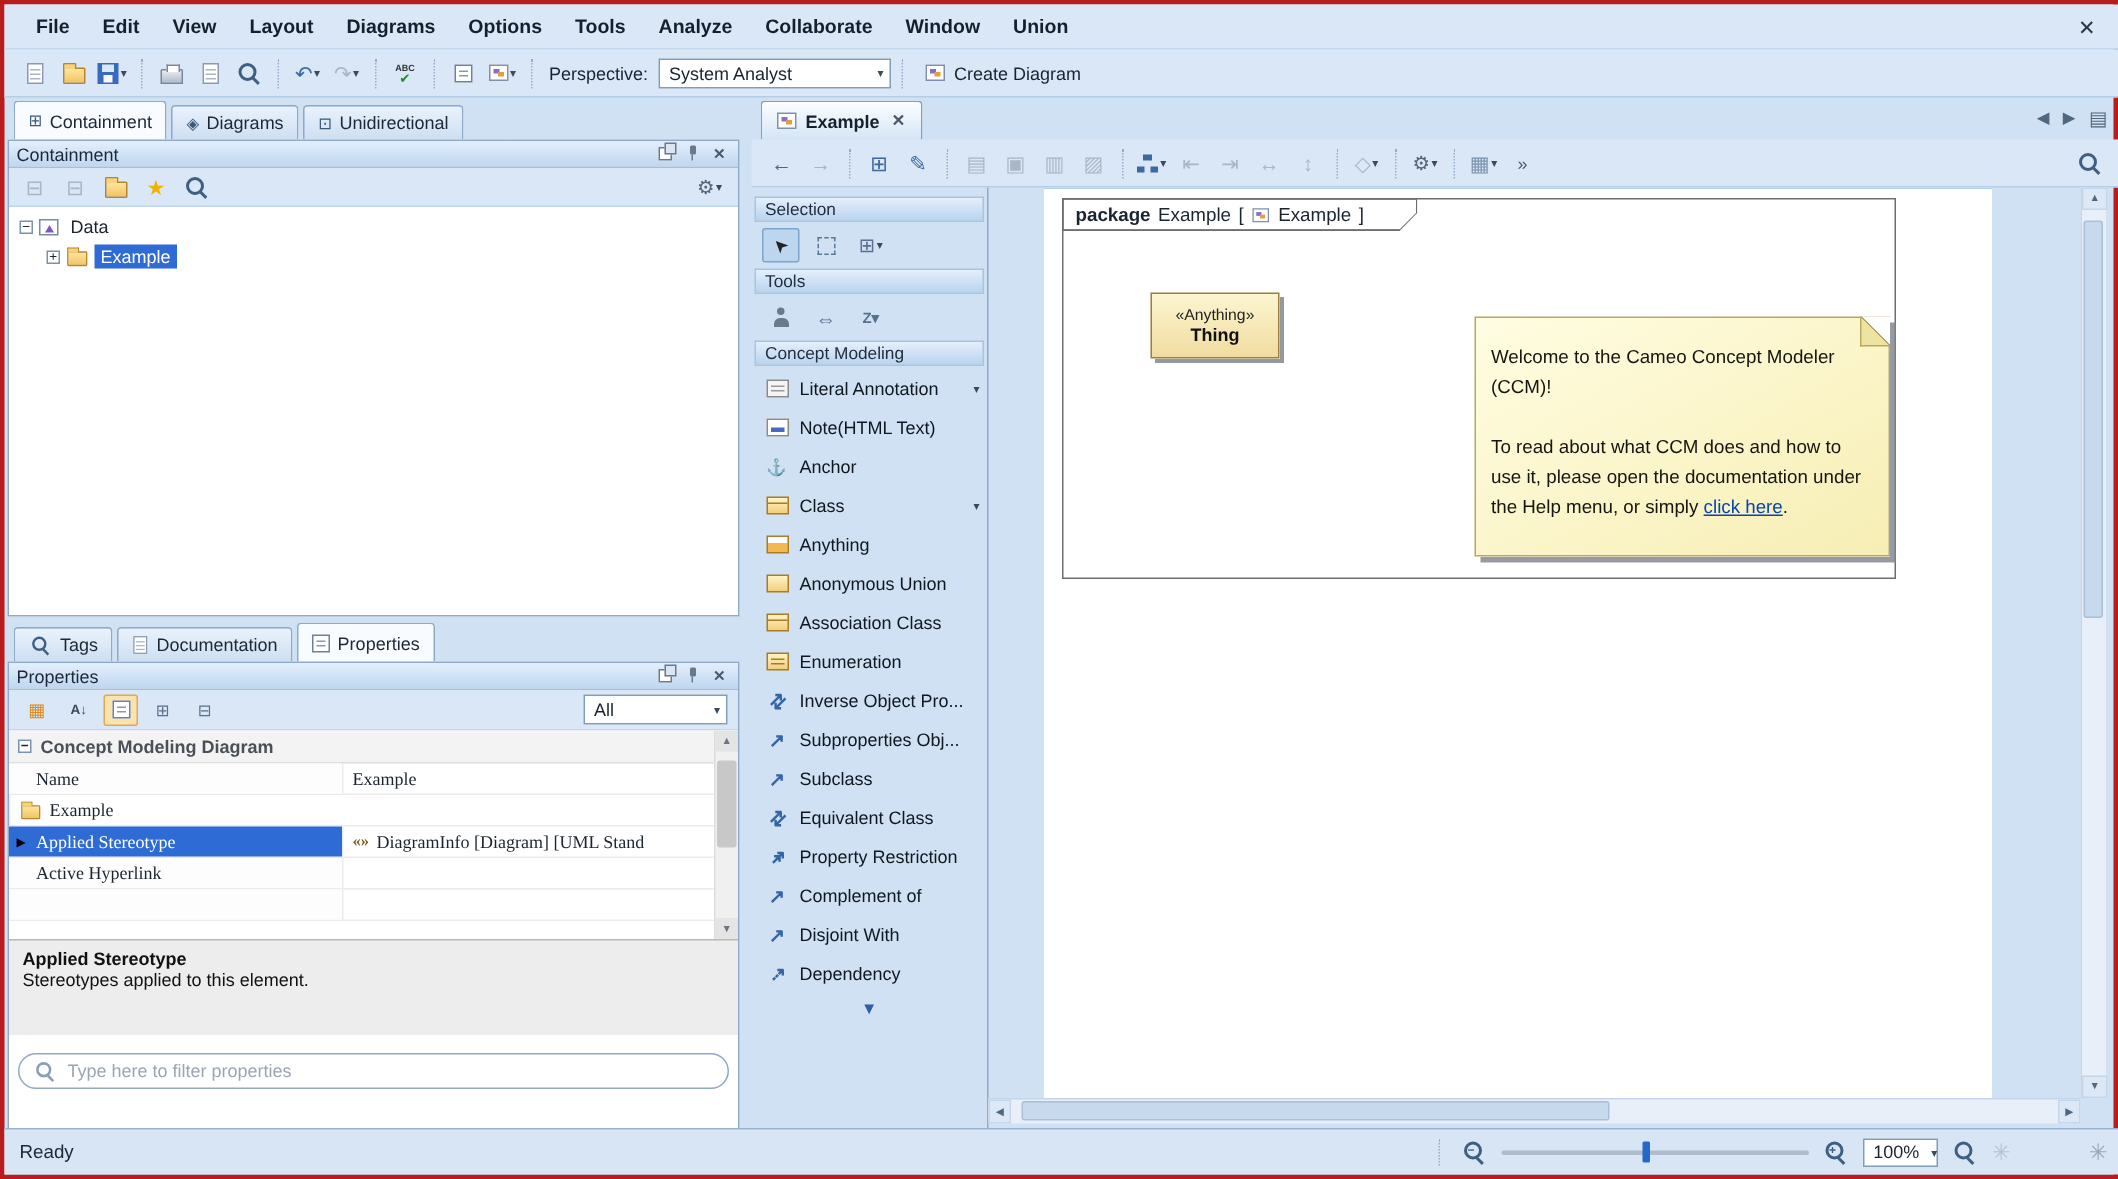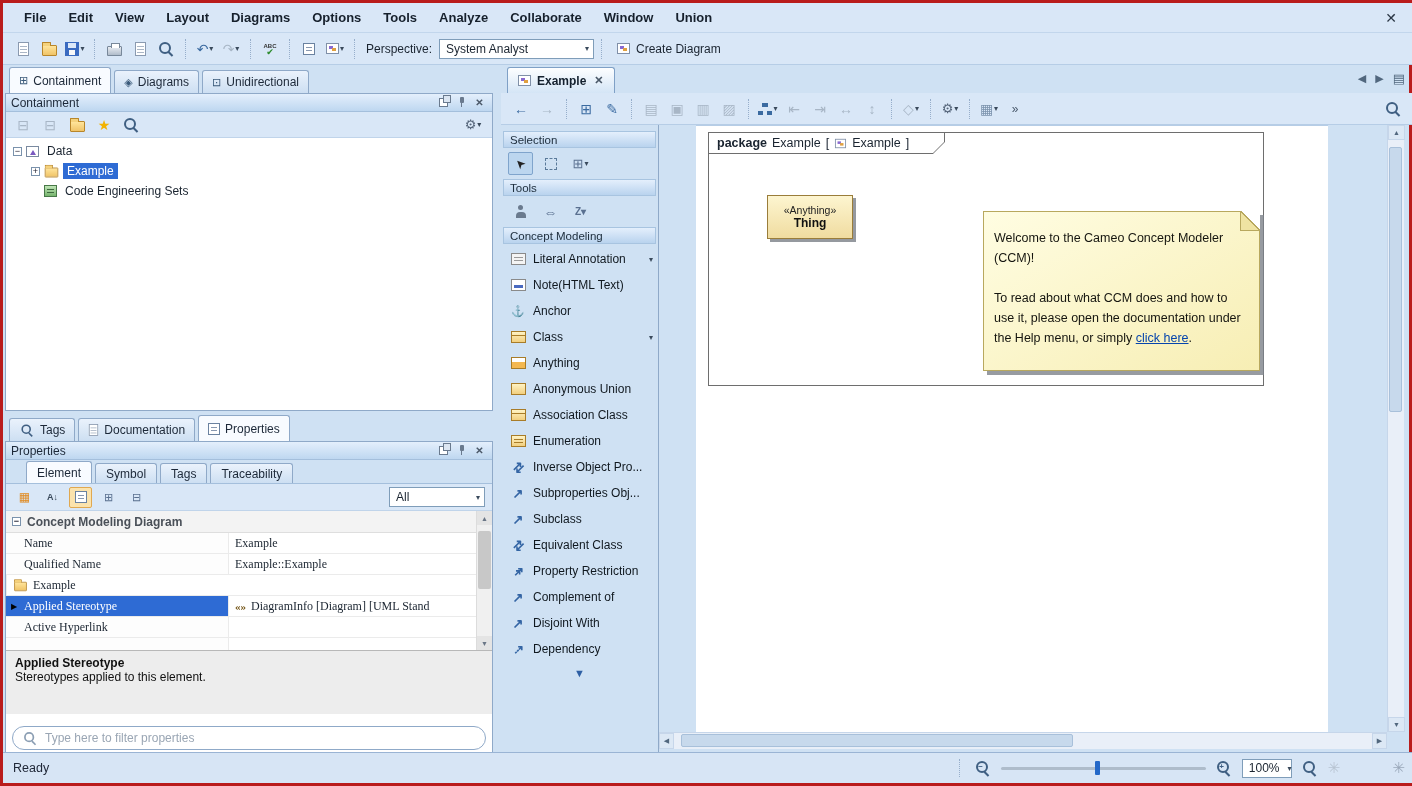--- a/index.html
+++ b/index.html
@@ -312,26 +312,20 @@
         <span class="exp">−</span>
         <span class="i-model"></span>
         <span class="tlabel">Data</span>
       </div>
       <div class="trow">
         <span class="indent"></span>
         <span class="exp">+</span>
         <span class="i-folder" style="transform:scale(.9)"></span>
         <span class="tlabel selected">Example</span>
       </div>
-      <div class="trow">
-        <span class="indent"></span>
-        <span style="width:9px"></span>
-        <span class="i-codeset"></span>
-        <span class="tlabel">Code Engineering Sets</span>
-      </div>
     </div>
   </div>
 
   <div id="bottom-tabbar">
     <span class="tab">
       <span class="mag" style="transform:scale(.8)"></span>
       <span>Tags</span>
     </span>
     <span class="tab">
       <span class="i-page" style="transform:scale(.85)"></span>
@@ -350,34 +344,20 @@
       <span class="phi">
           <span class="i-float"></span>
         </span>
       <span class="phi">
           <span class="i-pin"></span>
         </span>
       <span class="phi">
           <span class="i-xs">✕</span>
         </span>
     </div>
-    <div class="ptabs">
-      <span class="tab active">
-          <span>Element</span>
-        </span>
-      <span class="tab">
-          <span>Symbol</span>
-        </span>
-      <span class="tab">
-          <span>Tags</span>
-        </span>
-      <span class="tab">
-          <span>Traceability</span>
-        </span>
-    </div>
     <div class="ptoolbar">
       <span class="ptool">
           <span style="color:#e08a20;font-size:12px">▦</span>
         </span>
       <span class="ptool">
           <span style="font-size:9px;font-weight:bold;color:#3a4a5c">A↓</span>
         </span>
       <span class="ptool pressed">
           <span class="i-form"></span>
         </span>
@@ -396,28 +376,20 @@
       <div class="sect-hdr">
         <span class="exp">−</span>
         <span>Concept Modeling Diagram</span>
       </div>
       <div class="prow">
         <span class="pcell-l">
             <span>Name</span>
           </span>
         <span class="pcell-v">
             <span>Example</span>
-          </span>
-      </div>
-      <div class="prow">
-        <span class="pcell-l">
-            <span>Qualified Name</span>
-          </span>
-        <span class="pcell-v">
-            <span>Example::Example</span>
           </span>
       </div>
       <div class="prow">
         <span class="pcell-v">
             <span class="i-folder" style="transform:scale(.85)"></span>
             <span>Example</span>
           </span>
       </div>
       <div class="prow selected">
         <span class="pcell-l">

